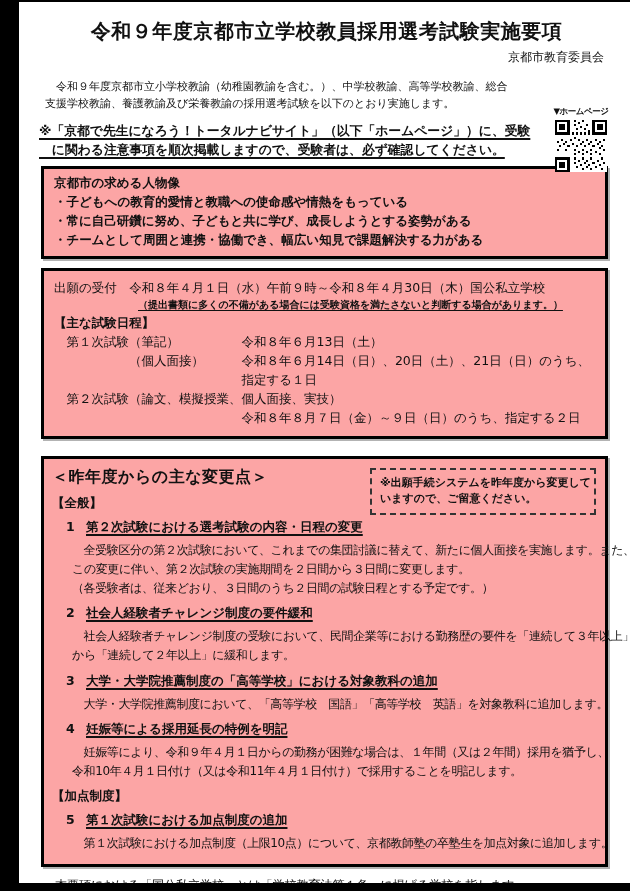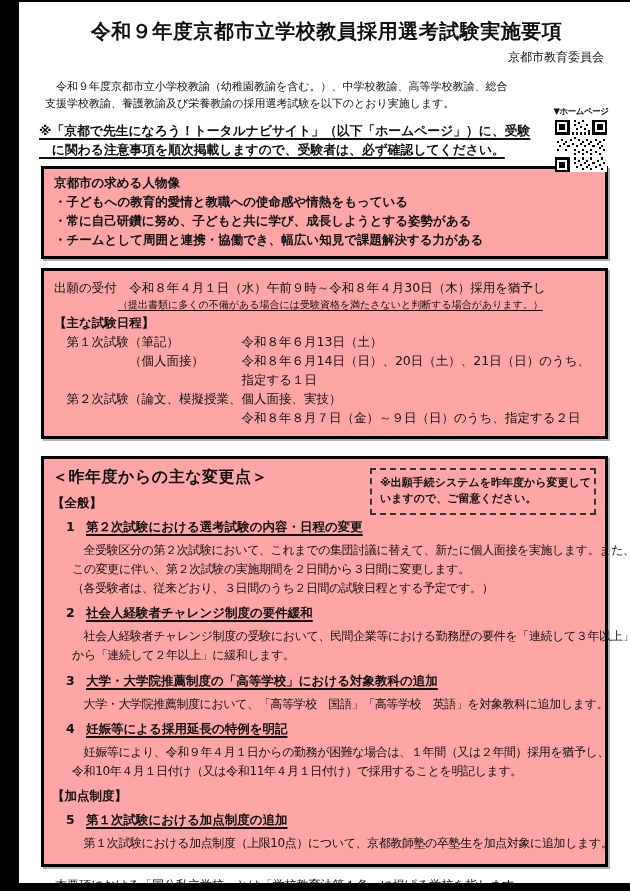--- a/index.html
+++ b/index.html
@@ -62,22 +62,22 @@
   .solid-box {
     margin: 7px 26px 0 22px;
     border: 3px solid #000;
     box-shadow: 2px 2px 0 #b3b3b3;
     background: #fca5a5;
   }
   .persona-box { padding: 5px 10px 7px; font-size: 12.5px; font-weight: bold; line-height: 1.5; }
   .schedule-box { margin-top: 9px; padding: 7px 8px 9px 10px; font-size: 12.5px; line-height: 1.52; }
   .caution {
     font-size: 10px;
-    font-weight: normal;
-    margin-left: 64px;
+    font-weight: bold;
+    margin-left: 84px;
     text-decoration: underline;
     text-underline-offset: 2px;
   }
   .changes-box {
     margin-top: 17px;
     padding: 8px 26px 11px 8px;
     position: relative;
     font-size: 12.5px;
   }
   .changes-heading { font-size: 16px; font-weight: bold; letter-spacing: 0.5px; }
@@ -225,21 +225,21 @@
   </div>
 
   <div class="solid-box persona-box">
     <div class="line">京都市の求める人物像</div>
     <div class="line">・子どもへの教育的愛情と教職への使命感や情熱をもっている</div>
     <div class="line">・常に自己研鑽に努め、子どもと共に学び、成長しようとする姿勢がある</div>
     <div class="line">・チームとして周囲と連携・協働でき、幅広い知見で課題解決する力がある</div>
   </div>
 
   <div class="solid-box schedule-box">
-    <div class="line">出願の受付　令和８年４月１日（水）午前９時～令和８年４月30日（木）採用を猶予し</div>
+    <div class="line">出願の受付　令和８年４月１日（水）午前９時～令和８年４月30日（木）国公私立学校</div>
     <div class="line caution">（提出書類に多くの不備がある場合には受験資格を満たさないと判断する場合があります。）</div>
     <div class="line" style="font-weight:bold">【主な試験日程】</div>
     <div class="line">　第１次試験（筆記）　　　　　令和８年６月13日（土）</div>
     <div class="line">　　　　　　（個人面接）　　　令和８年６月14日（日）、20日（土）、21日（日）のうち、</div>
     <div class="line">　　　　　　　　　　　　　　　指定する１日</div>
     <div class="line">　第２次試験（論文、模擬授業、個人面接、実技）</div>
     <div class="line">　　　　　　　　　　　　　　　令和８年８月７日（金）～９日（日）のうち、指定する２日</div>
   </div>
 
   <div class="solid-box changes-box">

